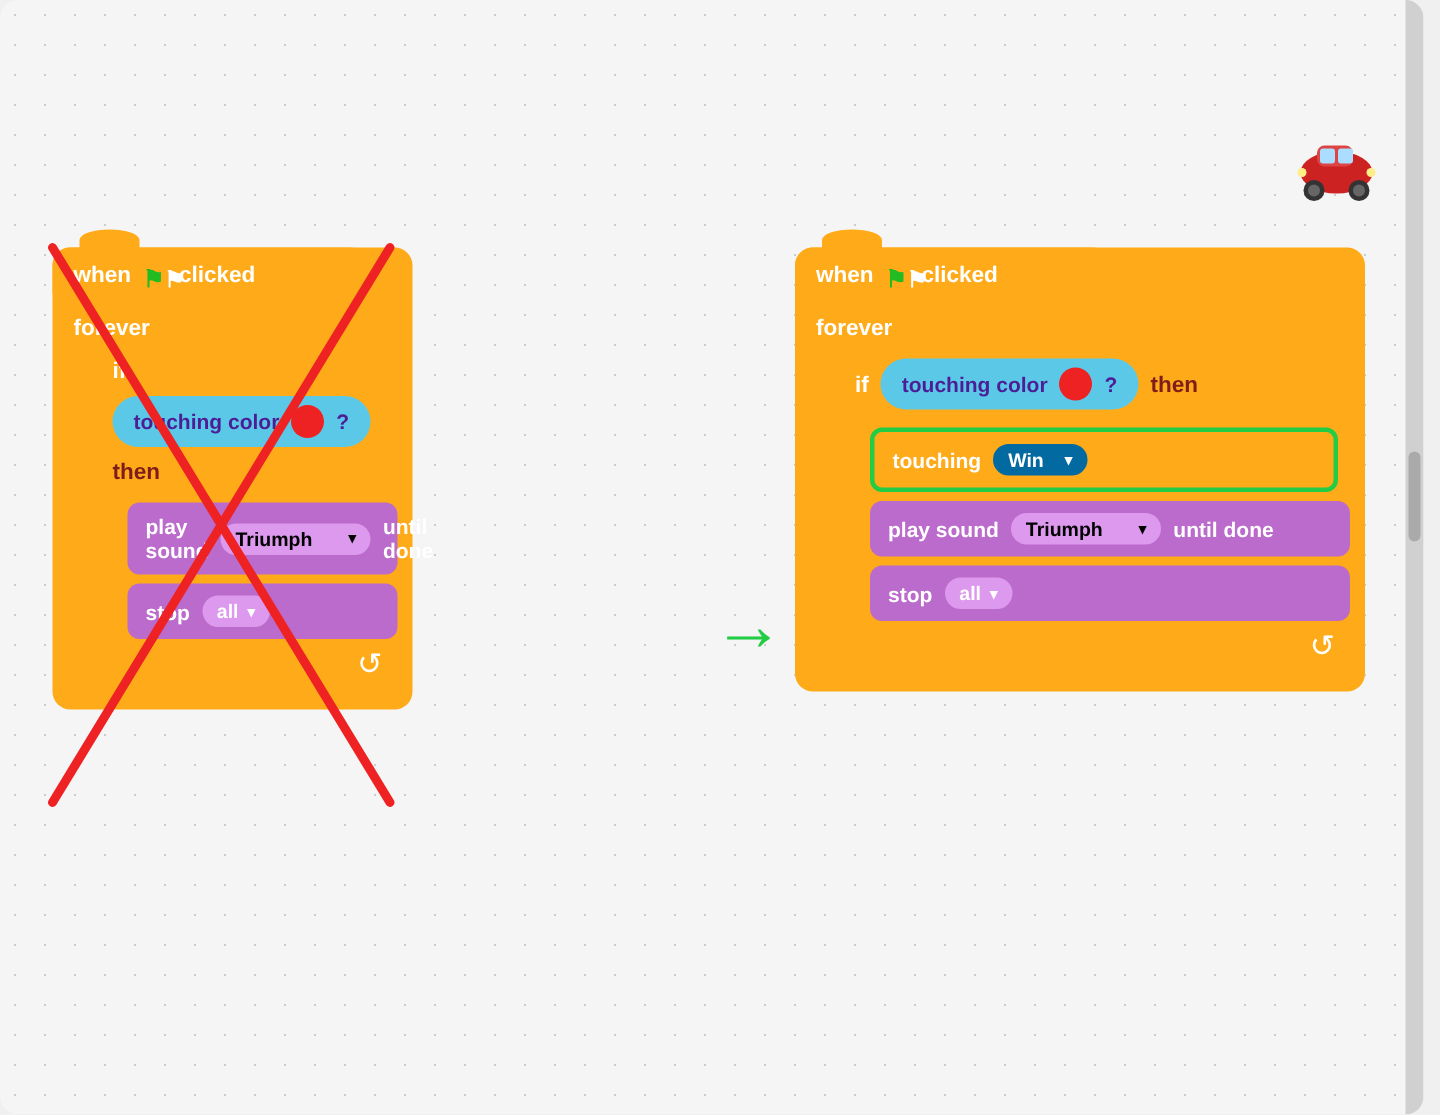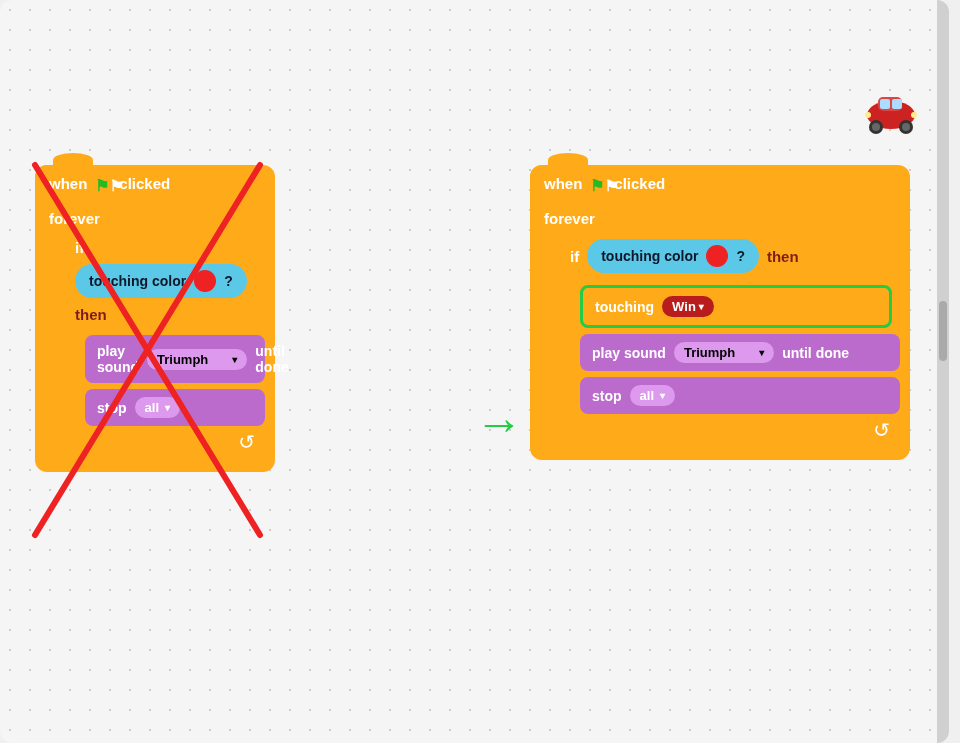--- a/index.html
+++ b/index.html
@@ -169,21 +169,21 @@
       flex-wrap: wrap;
     }
 
     
     .touching-color-block {
       background: #5bc8e8;
       border-radius: 20px;
       padding: 6px 14px;
       font-size: 14px;
       font-weight: 700;
-      color: #0f172a;
+      color: #4c1d95;
       display: flex;
       align-items: center;
       gap: 8px;
     }
 
     .color-dot-red {
       width: 22px;
       height: 22px;
       background: #ee2222;
       border-radius: 50%;
@@ -259,29 +259,29 @@
       color: white;
       display: flex;
       align-items: center;
       gap: 8px;
       width: calc(100% - 8px);
       margin-top: 2px;
       border: 3px solid #22cc44;
     }
 
     .win-pill {
-      background: #b91c1c;
+      background: #0369a1;
       border-radius: 12px;
       padding: 3px 10px;
       font-size: 13px;
       font-weight: 700;
       color: white;
       display: flex;
       align-items: center;
-      gap: 1px;
+      gap: 12px;
     }
 
     
     .outer-block-left {
       background: #ffab19;
       border-radius: 12px;
       padding: 0;
       width: 240px;
     }
 

